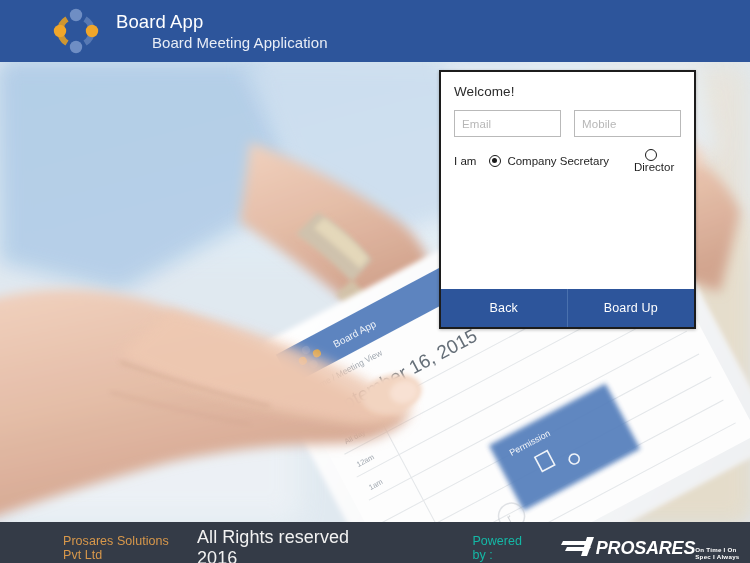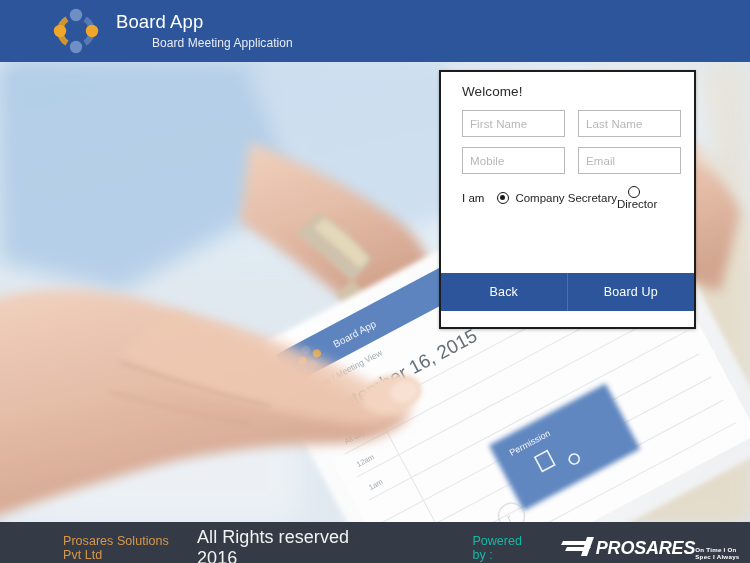--- a/index.html
+++ b/index.html
@@ -46,21 +46,21 @@
   }
   .app-title {
     color: #ffffff;
     font-size: 18.5px;
     font-weight: 400;
     line-height: 22px;
     letter-spacing: 0.1px;
   }
   .app-subtitle {
     color: #e8edf6;
-    font-size: 12px;
+    font-size: 15px;
     font-weight: 400;
     line-height: 16px;
     margin-top: 2px;
     letter-spacing: 0.05px;
     padding-left: 36px;
   }
 
   
   .photo {
     position: absolute;
@@ -78,21 +78,21 @@
     left: 439px;
     top: 70px;
     width: 257px;
     height: 259px;
     background: #ffffff;
     border: 2px solid #1c1c1c;
     z-index: 30;
     box-shadow: 0 1px 3px rgba(0,0,0,0.25);
   }
   .card-body {
-    padding: 12px 13px 0 21px;
+    padding: 12px 13px 0 13px;
     height: 259px;
   }
   .welcome {
     font-size: 13.5px;
     color: #2b2b2b;
     font-weight: 400;
     margin-bottom: 11px;
     letter-spacing: 0.1px;
   }
   .row {
@@ -122,21 +122,21 @@
     margin-top: 12px;
   }
   .iam {
     font-size: 11.5px;
     color: #212121;
     margin-right: 13px;
   }
   .radio-opt {
     display: flex;
     align-items: center;
-    margin-right: 0;
+    margin-right: 25px;
     cursor: pointer;
   }
   .radio-opt:last-child { margin-right: 0; flex-direction: column; }
   .radio-mark {
     width: 12px; height: 12px;
     border: 1.6px solid #1a1a1a;
     border-radius: 50%;
     margin-right: 6px;
     position: relative;
     flex: 0 0 auto;
@@ -149,21 +149,21 @@
     background: #1a1a1a;
     border-radius: 50%;
   }
   .radio-label {
     font-size: 11.5px;
     color: #1f1f1f;
     white-space: nowrap;
   }
   .card-actions {
     position: absolute;
-    bottom: 16px; left: 0;
+    bottom: 0; left: 0;
     width: 100%;
     height: 38px;
     display: flex;
     background: #2d559b;
   }
   .act-btn {
     flex: 1 1 50%;
     display: flex;
     align-items: center;
     justify-content: center;
@@ -373,35 +373,27 @@
       <path d="M110,330 Q190,352 250,362" stroke="#c89a83" stroke-width="2.5" fill="none" filter="url(#blur3)" opacity="0.4"></path>
 
       <rect x="0" y="0" width="750" height="460" fill="#ffffff" opacity="0.06"></rect>
     </svg>
   </div>
 
   <div class="card">
     <div class="card-body">
       <div class="welcome">Welcome!</div>
 
+
       <div class="row">
         <div class="fld">
-          <span>First Name</span>
+          <span>Email</span>
         </div>
         <div class="fld">
-          <span>Last Name</span>
-        </div>
-      </div>
-
-      <div class="row">
-        <div class="fld">
           <span>Mobile</span>
-        </div>
-        <div class="fld">
-          <span>Email</span>
         </div>
       </div>
 
 
       <div class="radio-row">
         <div class="iam">I am</div>
 
         <div class="radio-opt">
           <span class="radio-mark checked"></span>
           <span class="radio-label">Company Secretary</span>

